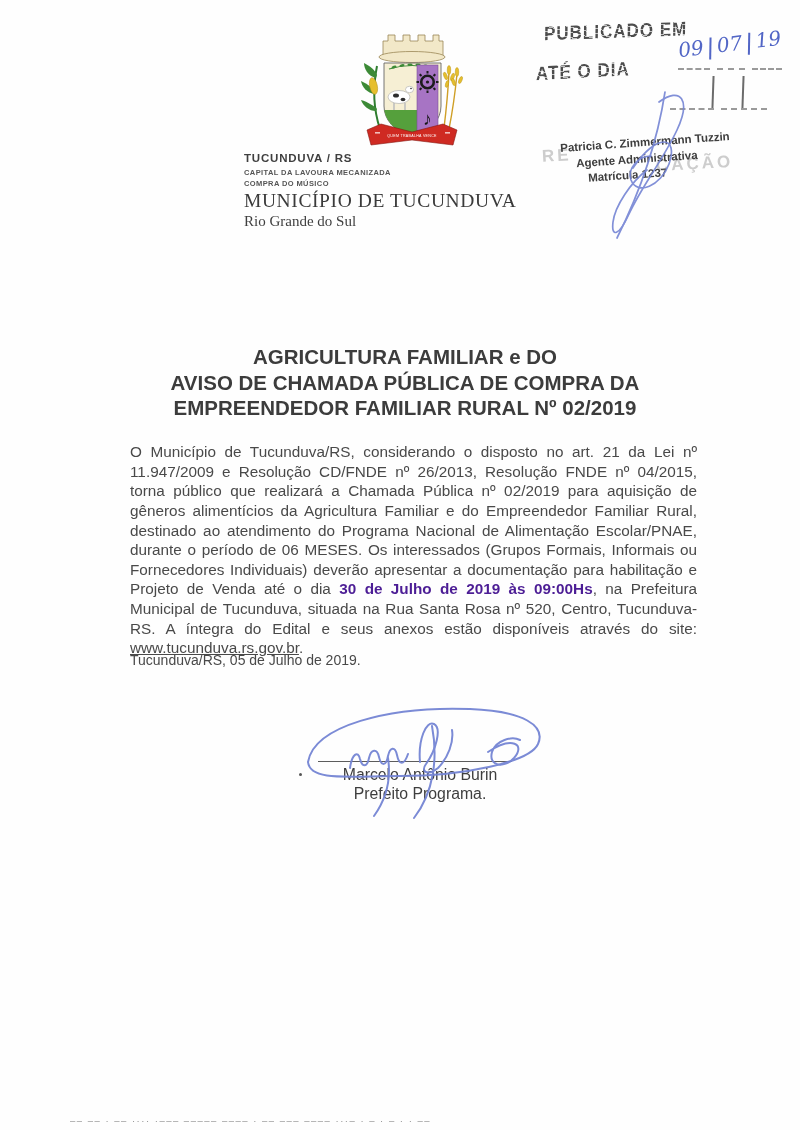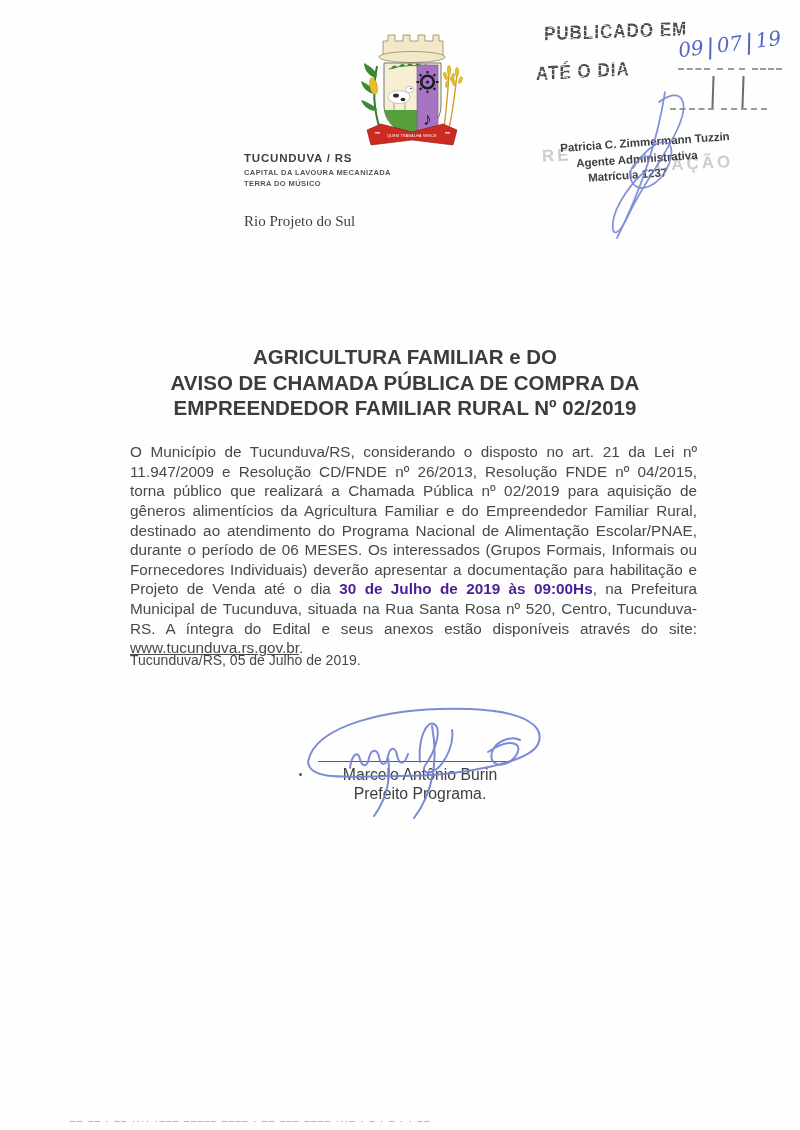--- a/index.html
+++ b/index.html
@@ -138,22 +138,23 @@
     </g>
 
     <path d="M14,104 L28,98 L59,106 L90,98 L104,104 L100,119 L59,114 L18,119 Z" fill="#cf2a22" stroke="#871710" stroke-width="0.6"></path>
     <text x="59" y="110.5" font-size="3.6" text-anchor="middle" fill="#ffffff" letter-spacing="0.3">QUEM TRABALHA VENCE</text>
     <rect x="22" y="106" width="5" height="1.6" fill="#ffffff" opacity="0.7"></rect>
     <rect x="92" y="106" width="5" height="1.6" fill="#ffffff" opacity="0.7"></rect>
   </svg>
 
   <div class="hdr-line l1">TUCUNDUVA / RS</div>
   <div class="hdr-line l2">CAPITAL DA LAVOURA MECANIZADA</div>
-  <div class="hdr-line l3">TERRA DO MÚSICO</div>
-  <div class="hdr-line l5">Rio Projeto do Sul</div>
+  <div class="hdr-line l3">COMPRA DO MÚSICO</div>
+  <div class="hdr-line l4">MUNICÍPIO DE TUCUNDUVA</div>
+  <div class="hdr-line l5">Rio Grande do Sul</div>
 
   <div class="stamp">
     <div class="grunge" style="left:16px;top:8px;">PUBLICADO EM</div>
     <div class="grunge" style="left:8px;top:48px;transform:rotate(-3deg) scaleY(1.15) skewX(-3deg);">ATÉ O DIA</div>
     <div class="scratches"></div>
 
     <div class="hand-date">
       <span>09</span><span class="sep"></span><span>07</span><span class="sep"></span><span>19</span>
     </div>
     <div class="dash-row" style="left:150px;top:54px;">

